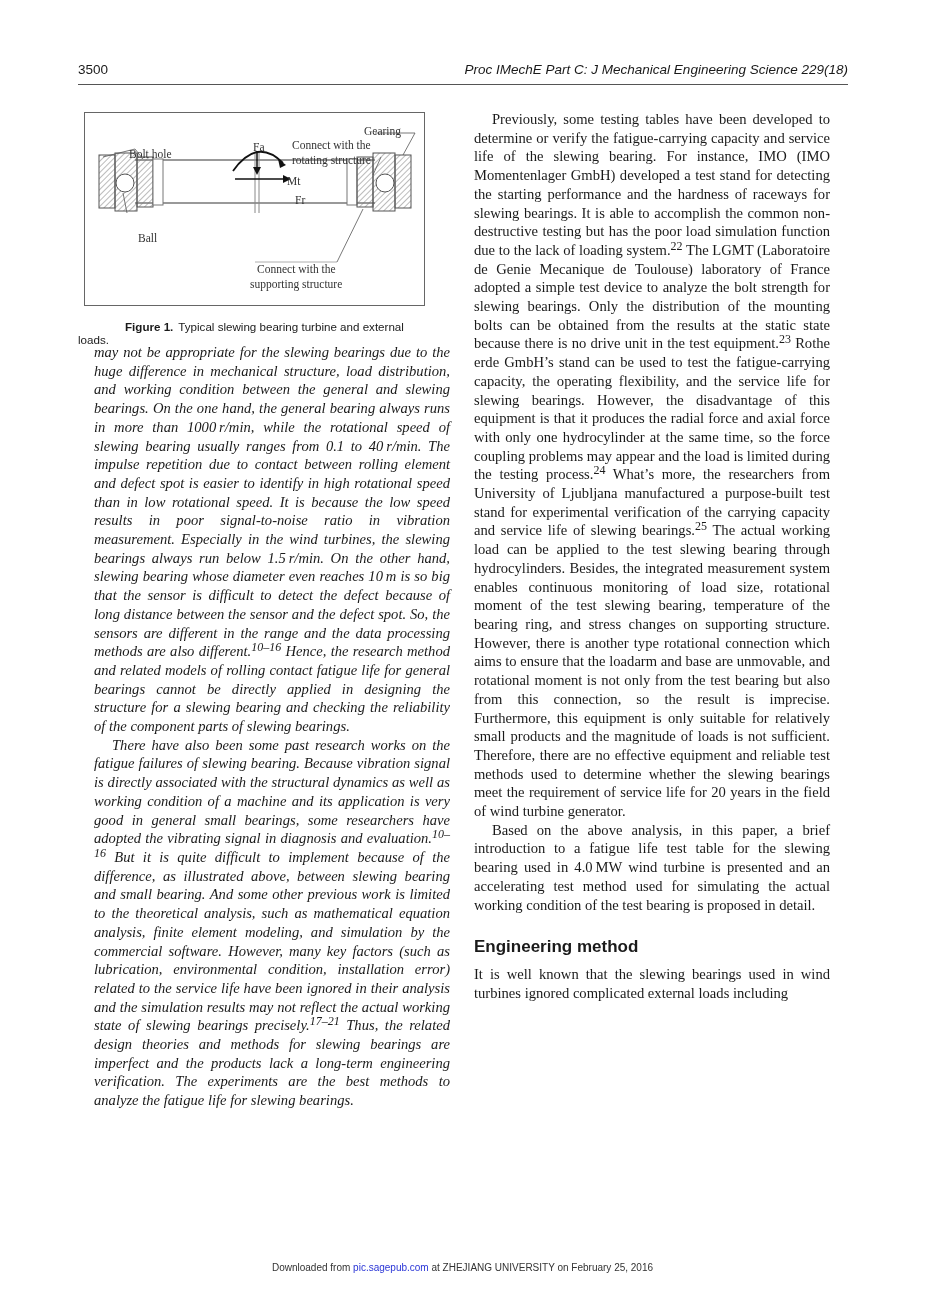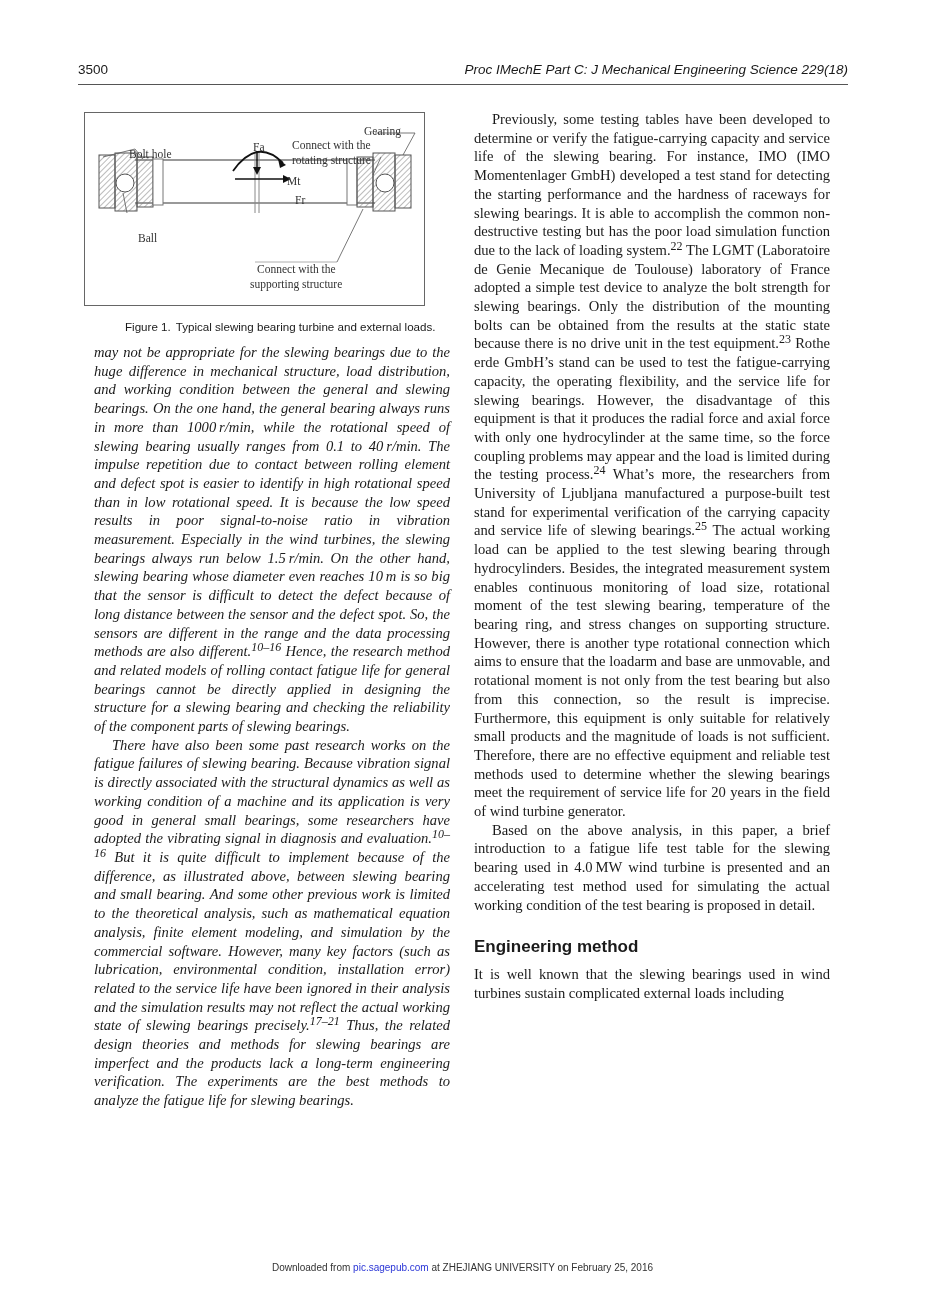--- a/index.html
+++ b/index.html
@@ -10,21 +10,21 @@
   .col { position: absolute; width: 356px; font-family: "Liberation Serif", serif; font-size: 14.6px; line-height: 18.7px; text-align: justify; }
   .col-left { left: 94px; top: 343px; font-style: italic; }
   .col-right { left: 474px; top: 110px; }
   .col p { margin: 0; }
   .col p.indent { text-indent: 18px; }
   sup { font-size: 12px; line-height: 0; vertical-align: 5px; }
   .figure-box { position: absolute; left: 84px; top: 112px; width: 341px; height: 194px; border: 1px solid #666; box-sizing: border-box; }
   .figure-box svg { position: absolute; left: 0; top: 0; }
   .fig-label { font-family: "Liberation Serif", serif; font-size: 11.5px; fill: #333; }
   .caption { position: absolute; left: 78px; top: 320px; width: 360px; font-family: "Liberation Sans", sans-serif; font-size: 11.6px; }
-  .caption b { font-weight: normal; margin-right: 5px; padding-left: 47px; }
+  .caption b { font-weight: bold; margin-right: 5px; padding-left: 47px; }
   .section-heading { font-family: "Liberation Sans", sans-serif; font-weight: bold; font-size: 17px; margin: 24px 0 8px 0 !important; text-align: left; }
   .footer { position: absolute; left: 0; width: 925px; top: 1262px; text-align: center; font-family: "Liberation Sans", sans-serif; font-size: 10px; color: #333; }
   .footer .link { color: #2a35d6; }
 </style>
 </head>
 <body>
 
 <div class="header">
   <span class="page-no">3500</span>
   <span class="journal">Proc IMechE Part C: J Mechanical Engineering Science 229(18)</span>
@@ -93,18 +93,18 @@
 
 <div class="col col-left">
   <p><span>may not be appropriate for the slewing bearings due to the huge difference in mechanical structure, load distribution, and working condition between the general and slewing bearings. On the one hand, the general bearing always runs in more than 1000 r/min, while the rotational speed of slewing bearing usually ranges from 0.1 to 40 r/min. The impulse repetition due to contact between rolling element and defect spot is easier to identify in high rotational speed than in low rotational speed. It is because the low speed results in poor signal-to-noise ratio in vibration measurement. Especially in the wind turbines, the slewing bearings always run below 1.5 r/min. On the other hand, slewing bearing whose diameter even reaches 10 m is so big that the sensor is difficult to detect the defect because of long distance between the sensor and the defect spot. So, the sensors are different in the range and the data processing methods are also different.</span><sup>10–16</sup><span> Hence, the research method and related models of rolling contact fatigue life for general bearings cannot be directly applied in designing the structure for a slewing bearing and checking the reliability of the component parts of slewing bearings.</span></p>
   <p class="indent"><span>There have also been some past research works on the fatigue failures of slewing bearing. Because vibration signal is directly associated with the structural dynamics as well as working condition of a machine and its application is very good in general small bearings, some researchers have adopted the vibrating signal in diagnosis and evaluation.</span><sup>10–16</sup><span> But it is quite difficult to implement because of the difference, as illustrated above, between slewing bearing and small bearing. And some other previous work is limited to the theoretical analysis, such as mathematical equation analysis, finite element modeling, and simulation by the commercial software. However, many key factors (such as lubrication, environmental condition, installation error) related to the service life have been ignored in their analysis and the simulation results may not reflect the actual working state of slewing bearings precisely.</span><sup>17–21</sup><span> Thus, the related design theories and methods for slewing bearings are imperfect and the products lack a long-term engineering verification. The experiments are the best methods to analyze the fatigue life for slewing bearings.</span></p>
 </div>
 
 <div class="col col-right">
   <p class="indent"><span>Previously, some testing tables have been developed to determine or verify the fatigue-carrying capacity and service life of the slewing bearing. For instance, IMO (IMO Momentenlager GmbH) developed a test stand for detecting the starting performance and the hardness of raceways for slewing bearings. It is able to accomplish the common non-destructive testing but has the poor load simulation function due to the lack of loading system.</span><sup>22</sup><span> The LGMT (Laboratoire de Genie Mecanique de Toulouse) laboratory of France adopted a simple test device to analyze the bolt strength for slewing bearings. Only the distribution of the mounting bolts can be obtained from the results at the static state because there is no drive unit in the test equipment.</span><sup>23</sup><span> Rothe erde GmbH’s stand can be used to test the fatigue-carrying capacity, the operating flexibility, and the service life for slewing bearings. However, the disadvantage of this equipment is that it produces the radial force and axial force with only one hydrocylinder at the same time, so the force coupling problems may appear and the load is limited during the testing process.</span><sup>24</sup><span> What’s more, the researchers from University of Ljubljana manufactured a purpose-built test stand for experimental verification of the carrying capacity and service life of slewing bearings.</span><sup>25</sup><span> The actual working load can be applied to the test slewing bearing through hydrocylinders. Besides, the integrated measurement system enables continuous monitoring of load size, rotational moment of the test slewing bearing, temperature of the bearing ring, and stress changes on supporting structure. However, there is another type rotational connection which aims to ensure that the loadarm and base are unmovable, and rotational moment is not only from the test bearing but also from this connection, so the result is imprecise. Furthermore, this equipment is only suitable for relatively small products and the magnitude of loads is not sufficient. Therefore, there are no effective equipment and reliable test methods used to determine whether the slewing bearings meet the requirement of service life for 20 years in the field of wind turbine generator.</span></p>
   <p class="indent">Based on the above analysis, in this paper, a brief introduction to a fatigue life test table for the slewing bearing used in 4.0 MW wind turbine is presented and an accelerating test method used for simulating the actual working condition of the test bearing is proposed in detail.</p>
   <p class="section-heading">Engineering method</p>
-  <p>It is well known that the slewing bearings used in wind turbines sustain complicated external loads including</p>
+  <p>It is well known that the slewing bearings used in wind turbines ignored complicated external loads including</p>
 </div>
 
 <div class="footer">
   <span>Downloaded from </span><span class="link">pic.sagepub.com</span><span> at ZHEJIANG UNIVERSITY on February 25, 2016</span>
 </div>
 
 </body></html>

